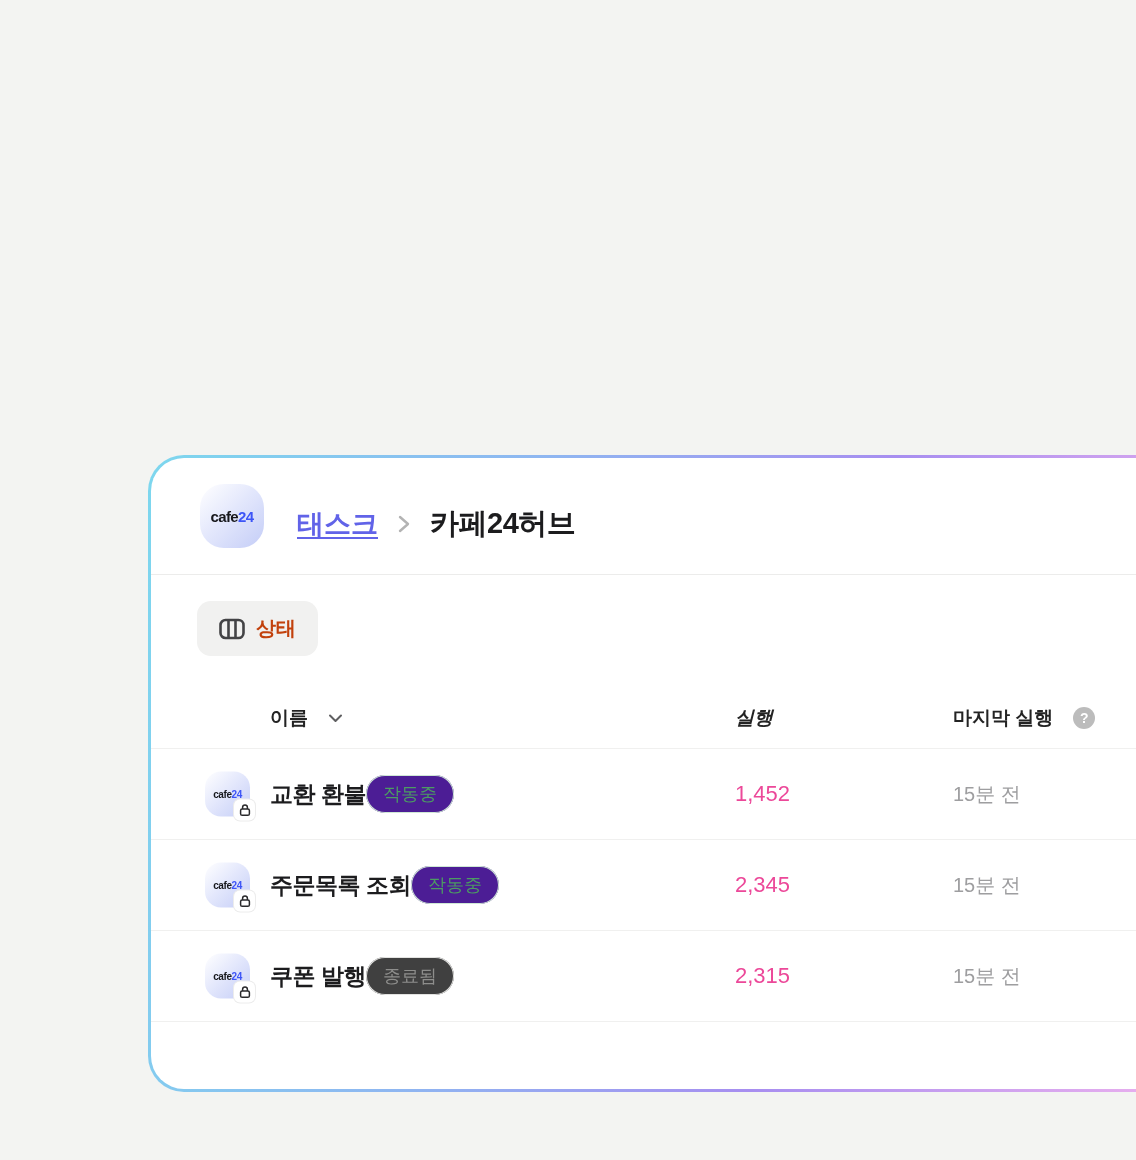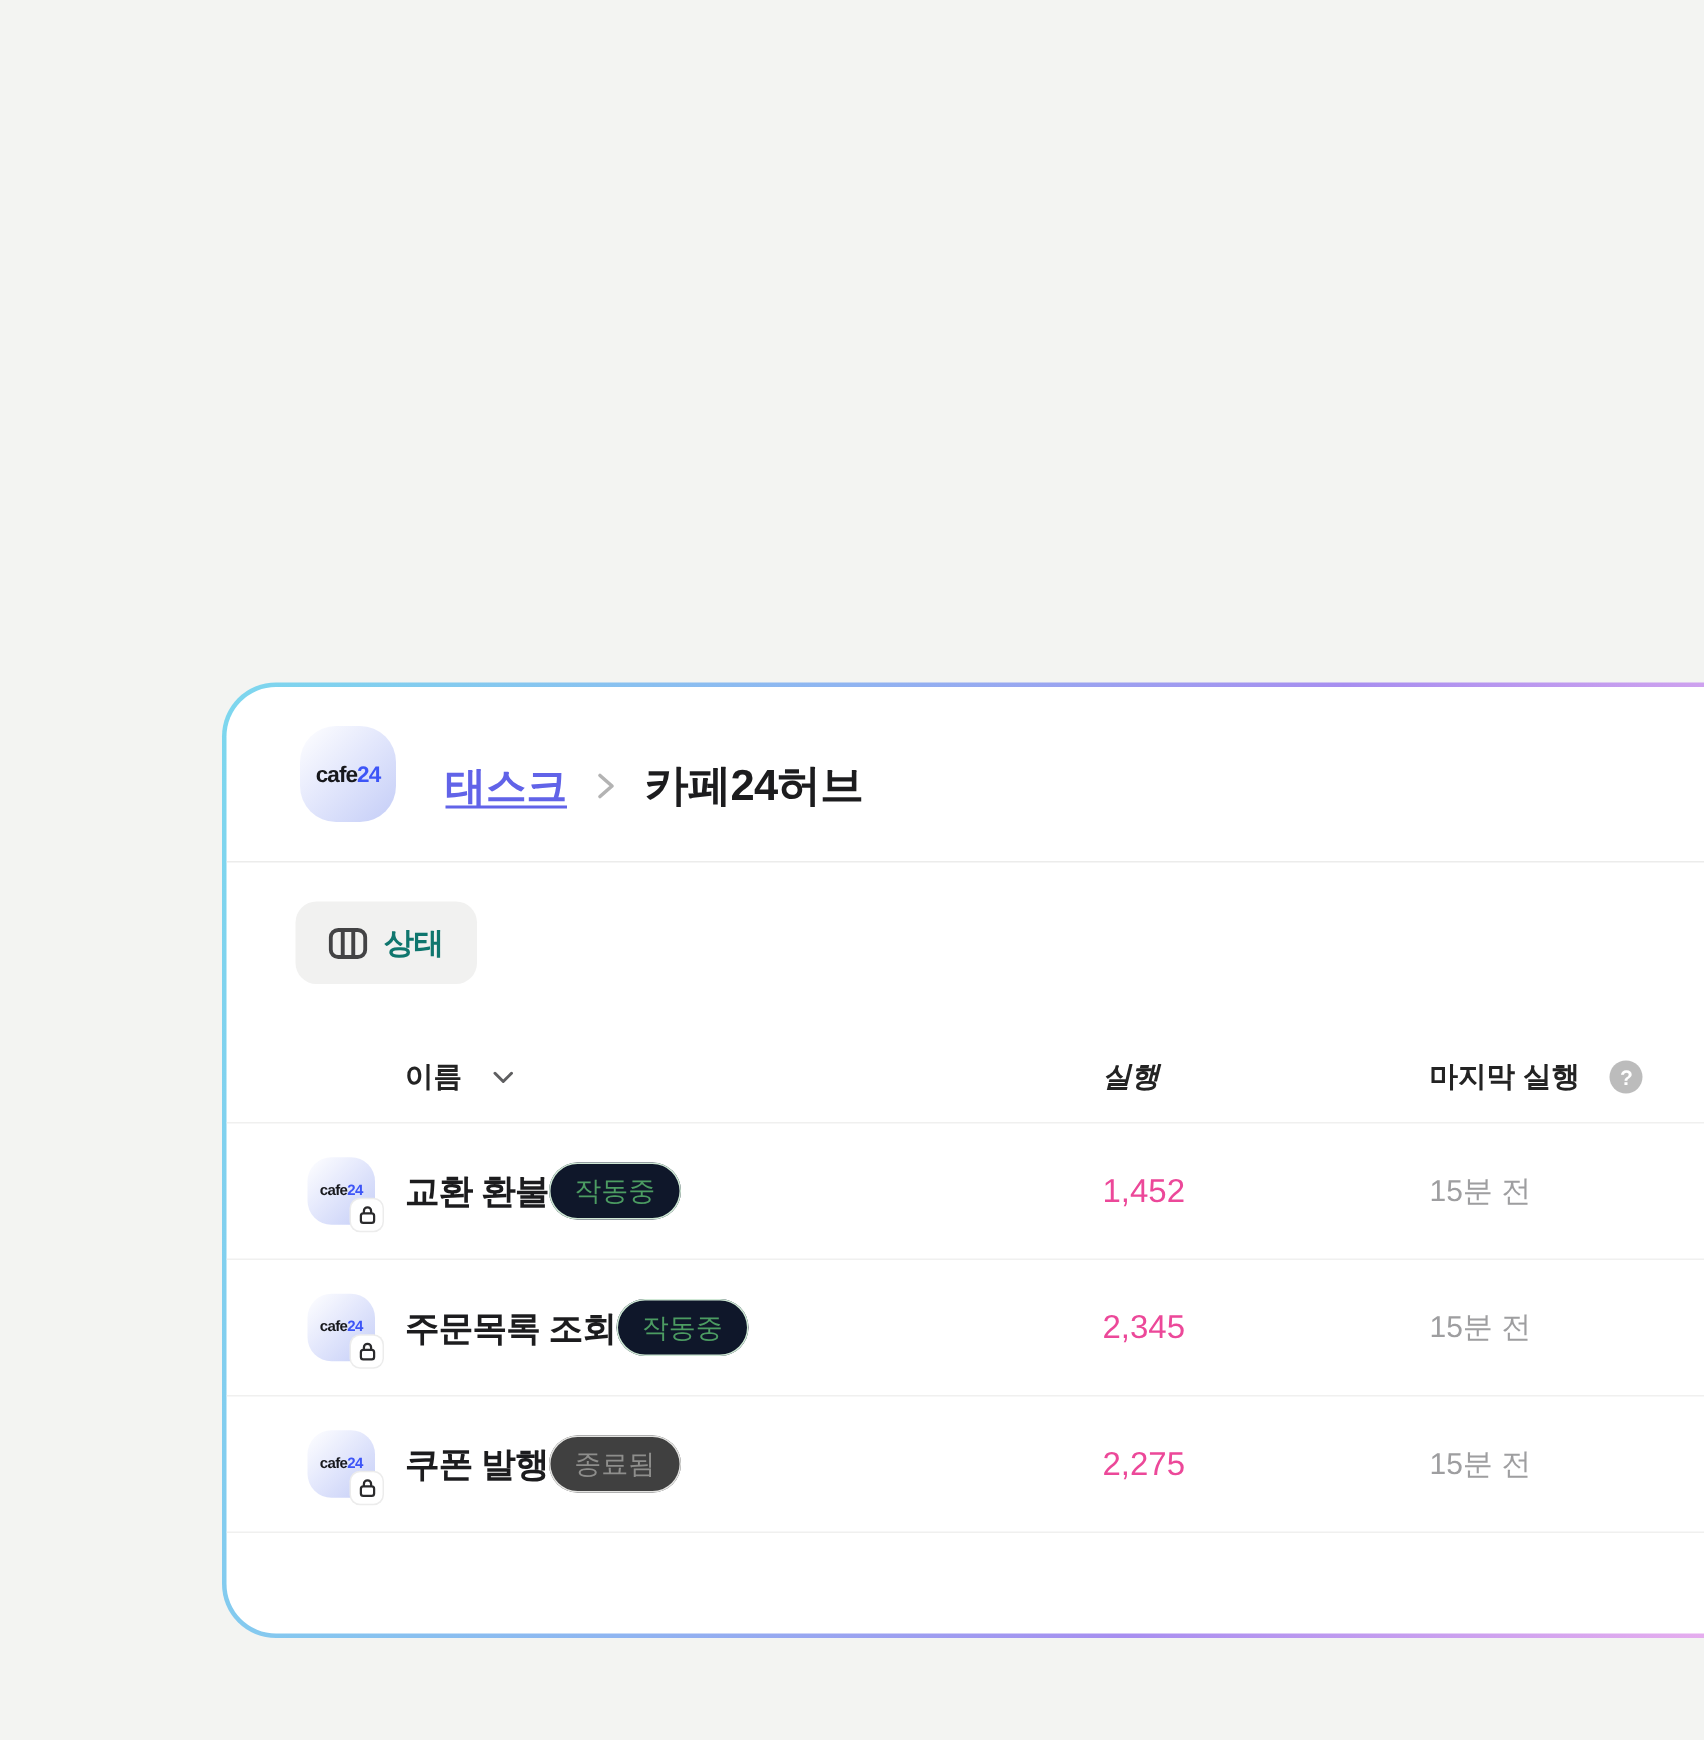--- a/index.html
+++ b/index.html
@@ -67,21 +67,21 @@
     display: inline-flex;
     align-items: center;
     gap: 11px;
     margin-left: 46px;
     height: 55px;
     padding: 0 22px;
     background: #f1f1f0;
     border: none;
     border-radius: 14px;
     font-family: inherit;
-    font-size: 20px; font-weight: bold; color: #0f766e;
+    font-size: 20px; font-weight: bold; color: #c2410c;
     cursor: pointer;
   }
   
   .thead {
     position: relative;
     height: 93px;
     border-bottom: 1px solid #f0f0ef;
   }
   .th { position: absolute; bottom: 17px; font-size: 19px; font-weight: bold; color: #232323; display: flex; align-items: center; gap: 20px; }
   .th-name   { left: 119px; }
@@ -125,21 +125,21 @@
   .name-cell { left: 119px; display: flex; align-items: center; }
   .task-name { font-size: 23px; font-weight: bold; color: #1c1c1e; letter-spacing: -0.5px; white-space: nowrap; }
   .badge {
     display: inline-flex; align-items: center;
     height: 38px;
     padding: 0 17px;
     border-radius: 999px;
     font-size: 18px;
     white-space: nowrap;
   }
-  .badge-active { background: #0f172a; color: #4c9c62; box-shadow: inset 0 0 0 1px #cfe8d5; }
+  .badge-active { background: #4c1d95; color: #4c9c62; box-shadow: inset 0 0 0 1px #cfe8d5; }
   .badge-ended  { background: #404040; color: #8e8e8c; box-shadow: inset 0 0 0 1px #e3e3e1; }
   .runs-cell { left: 584px; font-size: 22px; color: #ec4899; }
   .last-cell { left: 802px; font-size: 20px; color: #9e9ea0; }
   svg { display: block; }
 </style>
 </head>
 <body>
 
 <div class="card-outer">
   <div class="card">
@@ -247,19 +247,19 @@
                   <rect x="1.6" y="5.4" width="8.8" height="6.4" rx="1.6" fill="none" stroke="#2a2a2c" stroke-width="1.5"></rect>
                   <path d="M3.6 5.4 V3.8 a2.4 2.4 0 0 1 4.8 0 V5.4" fill="none" stroke="#2a2a2c" stroke-width="1.5"></path>
                 </svg>
             </span>
           </div>
         </div>
         <div class="cell name-cell">
           <span class="task-name">쿠폰 발행</span>
           <span class="badge badge-ended">종료됨</span>
         </div>
-        <div class="cell runs-cell">2,275</div>
+        <div class="cell runs-cell">2,315</div>
         <div class="cell last-cell">15분 전</div>
       </div>
 
     </div>
   </div>
 </div>
 
 </body></html>

